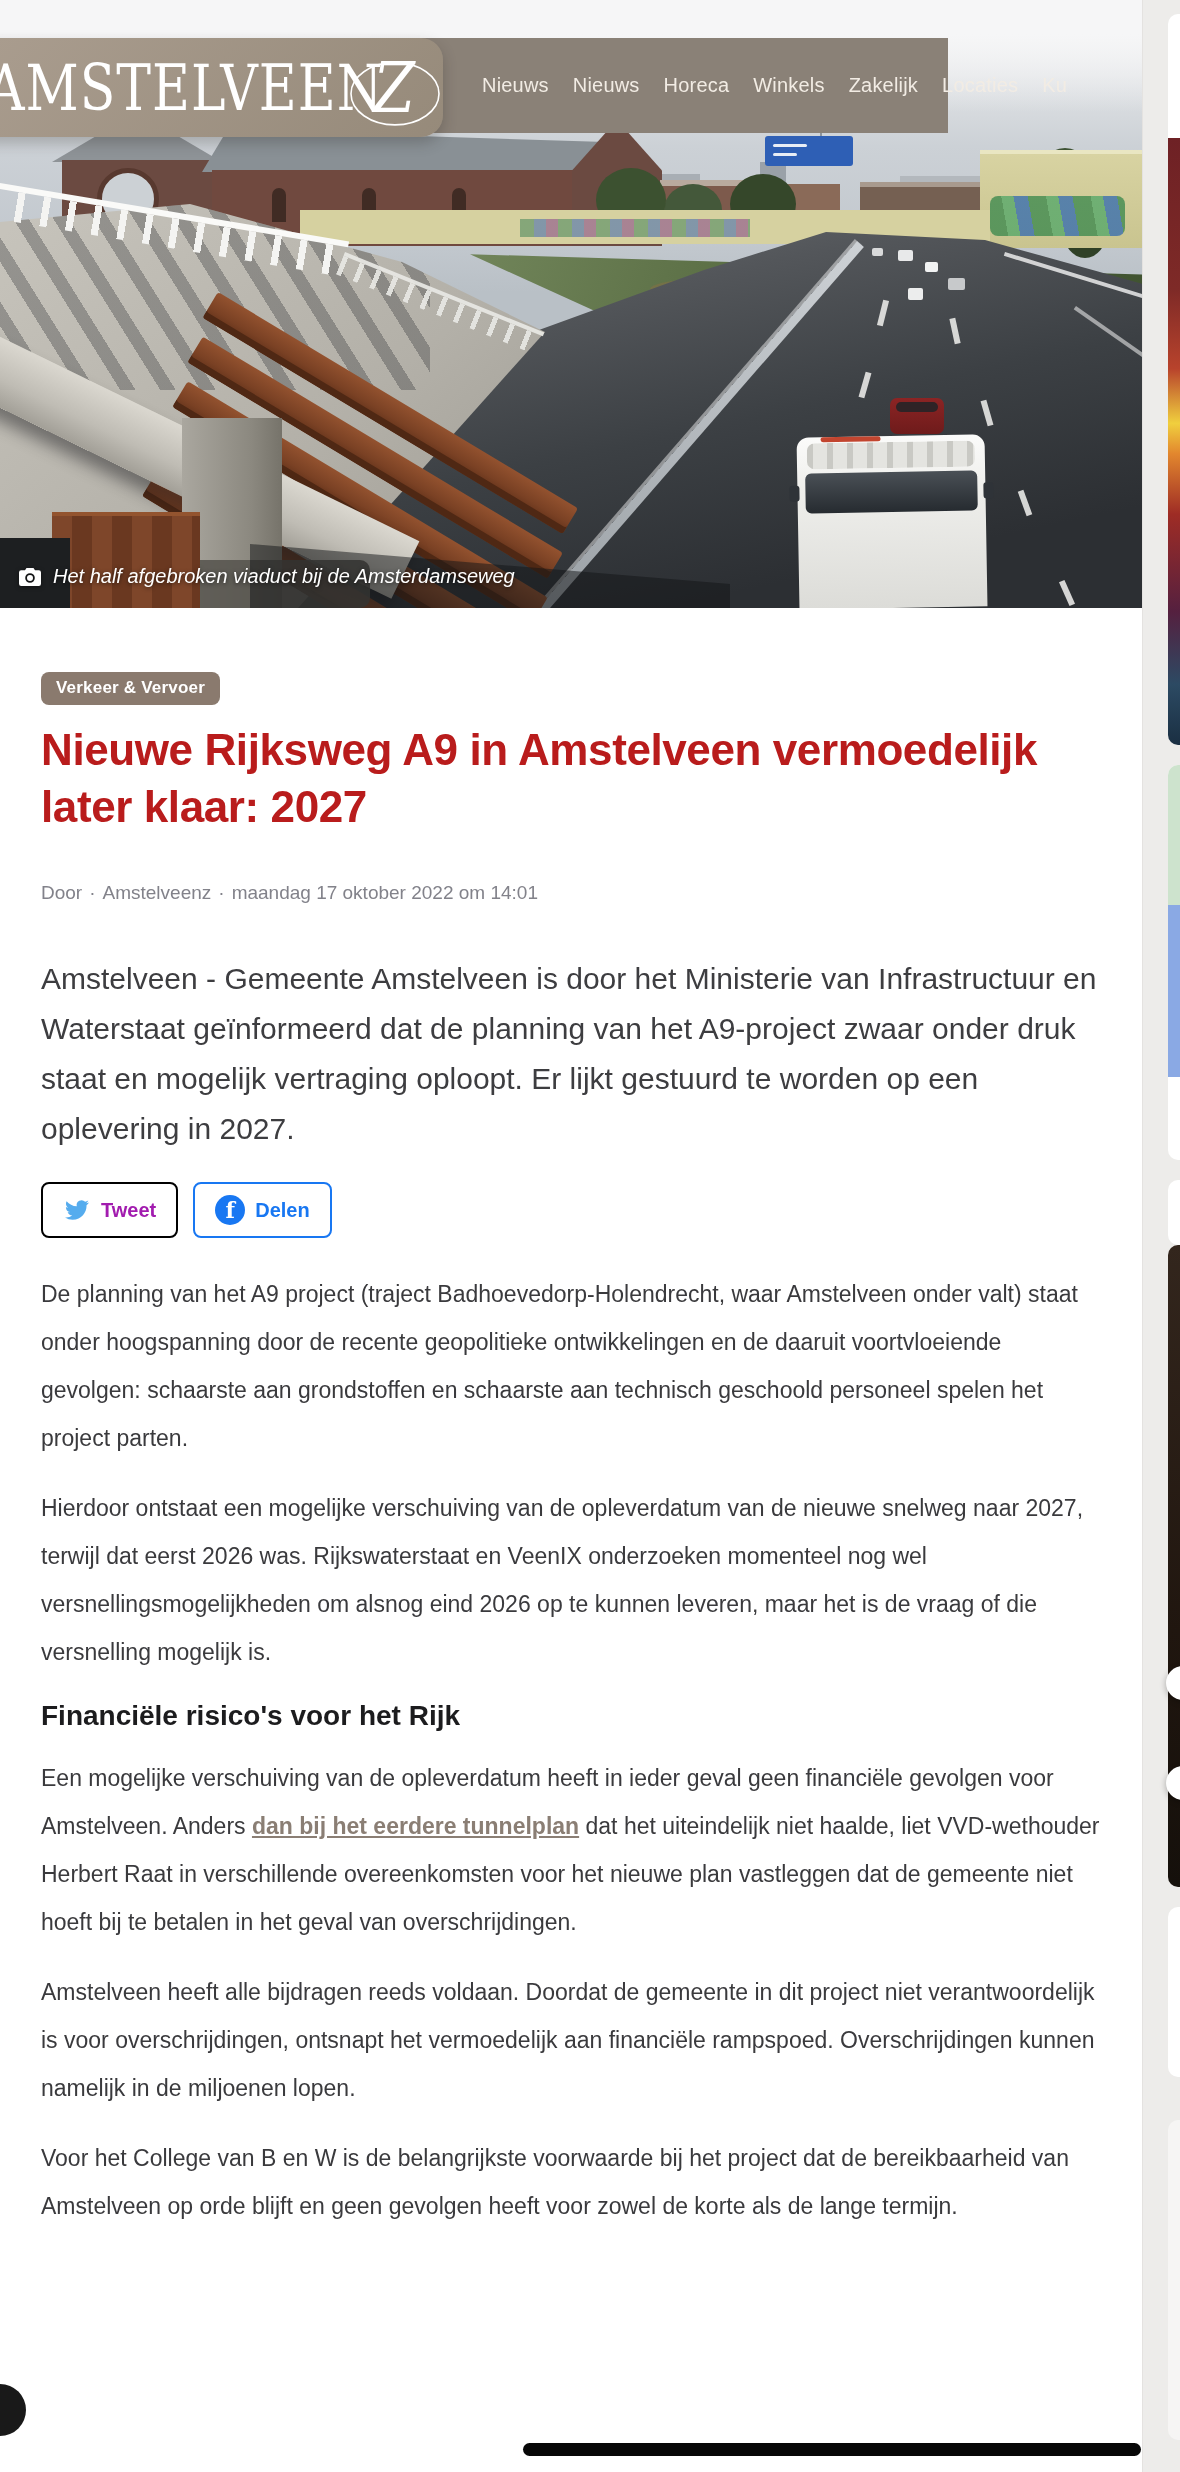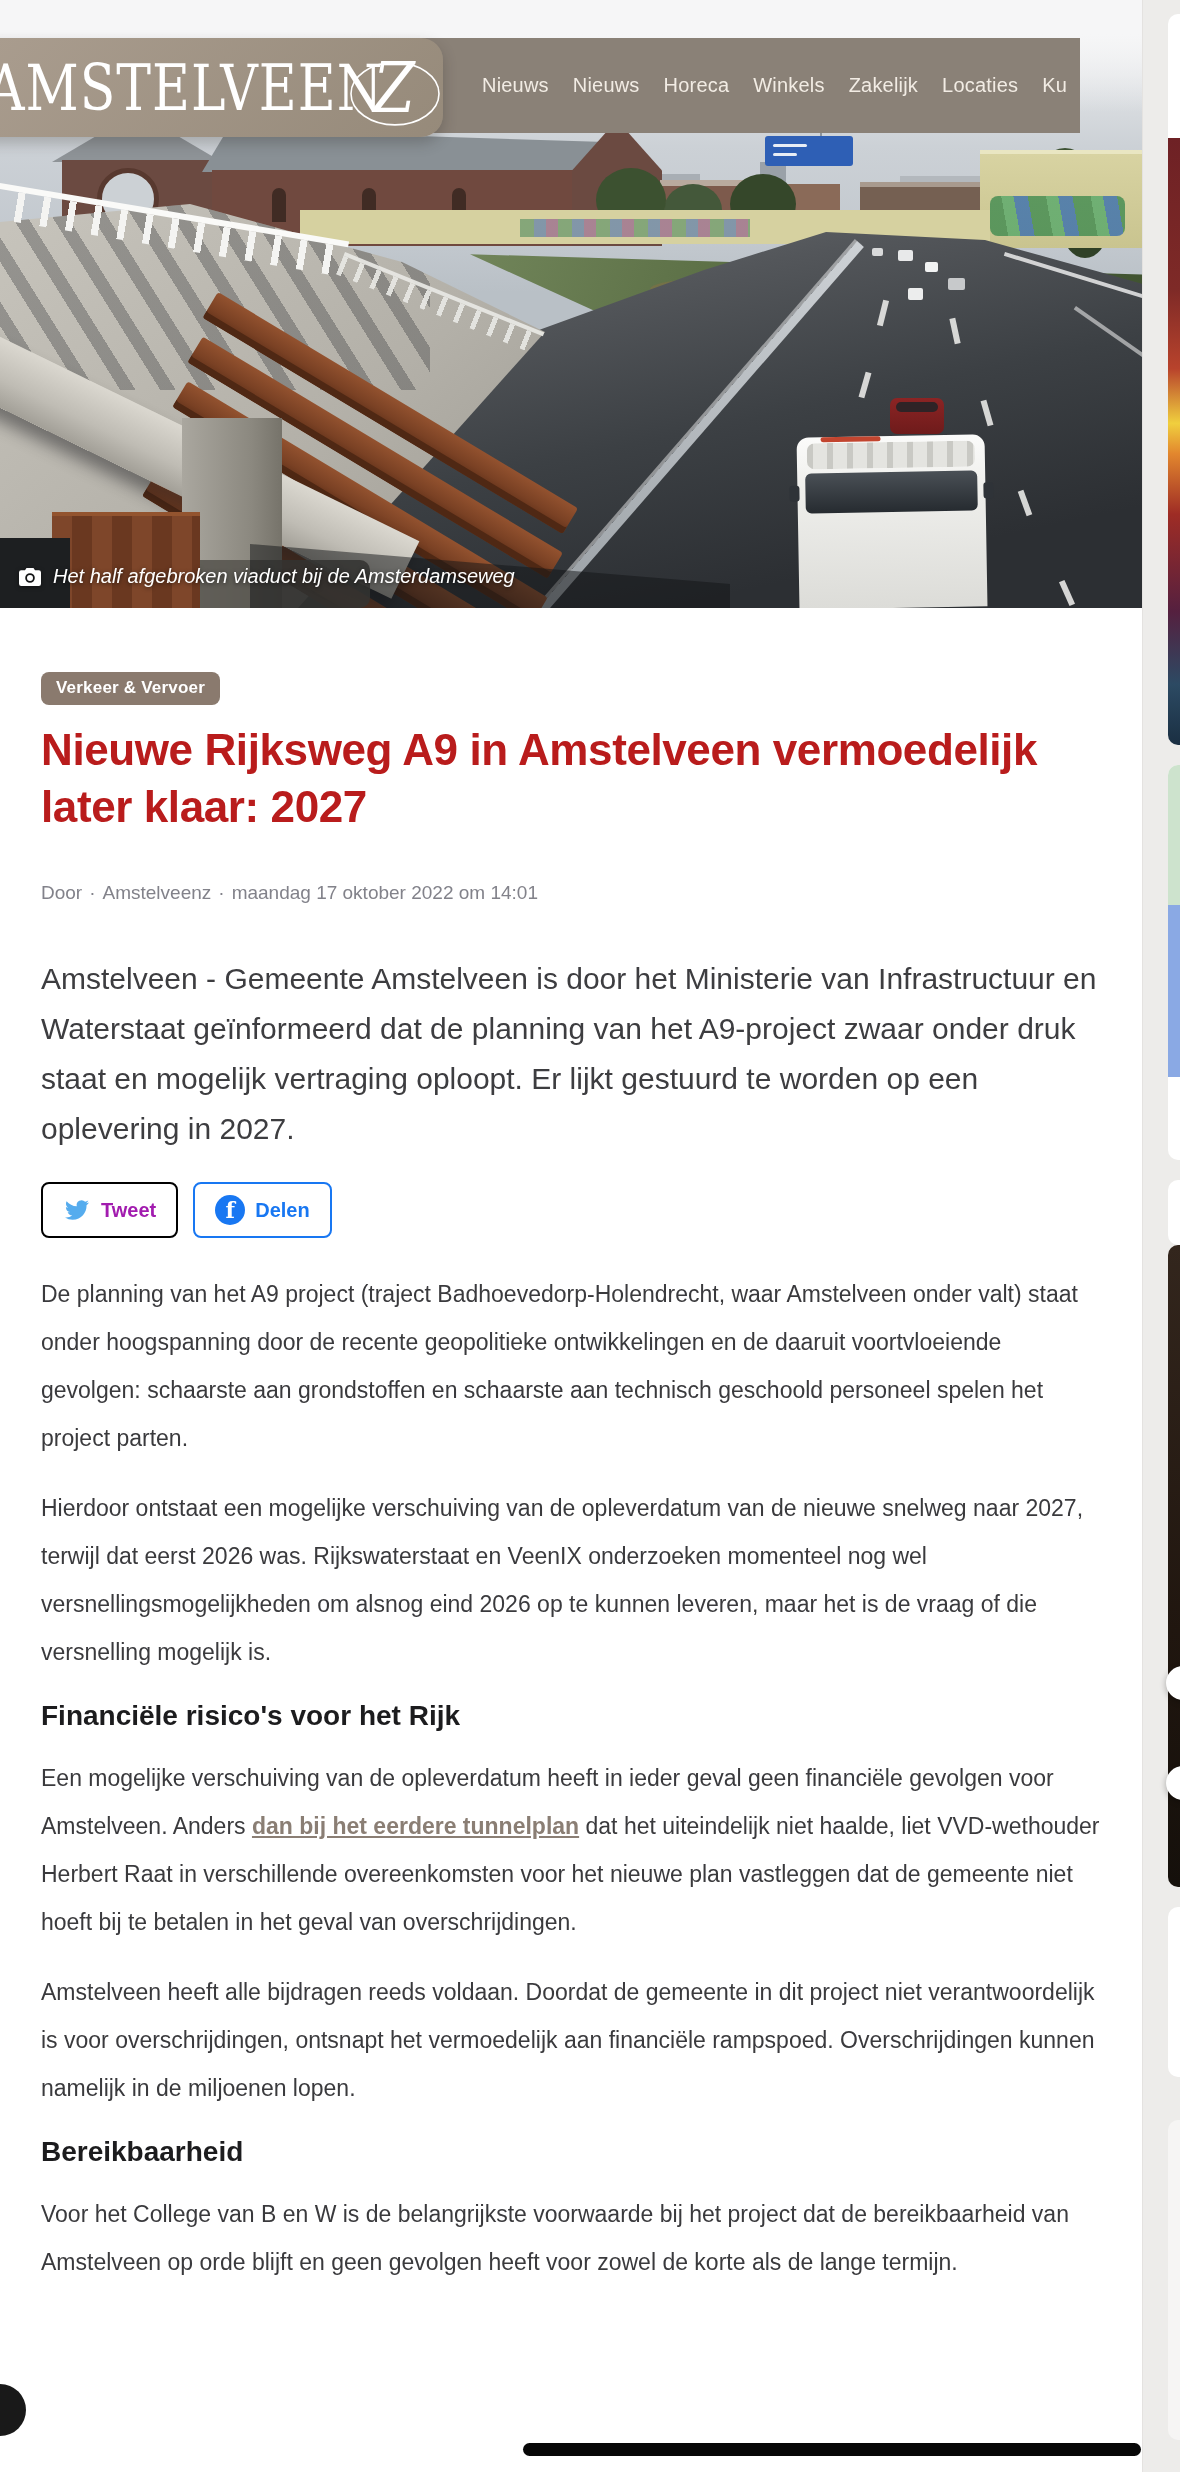--- a/index.html
+++ b/index.html
@@ -113,21 +113,21 @@
   .h-roadshadow { left:250px; top:528px; width:480px; height:80px; background:rgba(18,20,22,.5);
                   clip-path:polygon(0 20%,100% 70%,100% 100%,0 100%); }
   .h-corten { left:52px; top:512px; width:148px; height:96px; border-top:4px solid #93542f;
               background:repeating-linear-gradient(90deg,#7e462a 0 20px,#6a3820 20px 40px); }
   .h-darkcorner { left:0; top:538px; width:70px; height:70px; background:#1d1f21; }
   .hero-caption { position:absolute; left:18px; bottom:20px; display:flex; align-items:center; gap:11px;
                   color:#fff; font-style:italic; font-size:20px; text-shadow:0 1px 4px rgba(0,0,0,.65); z-index:5; }
   .hero-caption svg { filter:drop-shadow(0 1px 2px rgba(0,0,0,.5)); flex:0 0 auto; }
 
   
-  .header-bar { position:absolute; left:0; top:38px; width:1080px; height:95px; background:#8a8177; z-index:20; }
+  .header-bar { position:absolute; left:0; top:38px; width:948px; height:95px; background:#8a8177; z-index:20; }
   .nav { position:absolute; left:482px; top:0; height:95px; display:flex; align-items:center; gap:24px; }
   .nav span { color:#f2ece4; font-size:20px; letter-spacing:.2px; white-space:nowrap; cursor:pointer; }
   .logo-box { position:absolute; left:-60px; top:38px; width:503px; height:99px; border-radius:22px; z-index:30;
               background:linear-gradient(135deg,#ab9e90,#968a7a); box-shadow:0 6px 14px rgba(40,35,30,.25);
               display:flex; align-items:center; justify-content:flex-end; padding-right:28px; overflow:visible; }
   .logo-text { color:#fff; font-family:"DejaVu Serif", serif; font-size:52px; letter-spacing:1px;
                transform:scaleY(1.22); transform-origin:center; white-space:nowrap; }
   .logo-z { position:relative; display:inline-block; color:#fff; font-family:"DejaVu Serif", serif; font-size:60px;
             font-style:italic; margin-left:-10px; transform:scaleY(1.15); line-height:1; }
   .logo-z svg { position:absolute; left:-24px; top:6px; pointer-events:none; }
@@ -308,21 +308,20 @@
           <span>Delen</span>
         </button>
       </div>
 
       <div class="body-copy">
         <p>De planning van het A9 project (traject Badhoevedorp-Holendrecht, waar Amstelveen onder valt) staat onder hoogspanning door de recente geopolitieke ontwikkelingen en de daaruit voortvloeiende gevolgen: schaarste aan grondstoffen en schaarste aan technisch geschoold personeel spelen het project parten.</p>
         <p>Hierdoor ontstaat een mogelijke verschuiving van de opleverdatum van de nieuwe snelweg naar 2027, terwijl dat eerst 2026 was. Rijkswaterstaat en VeenIX onderzoeken momenteel nog wel versnellingsmogelijkheden om alsnog eind 2026 op te kunnen leveren, maar het is de vraag of die versnelling mogelijk is.</p>
         <h2>Financiële risico's voor het Rijk</h2>
         <p><span>Een mogelijke verschuiving van de opleverdatum heeft in ieder geval geen financiële gevolgen voor Amstelveen. Anders </span><a>dan bij het eerdere tunnelplan</a><span> dat het uiteindelijk niet haalde, liet VVD-wethouder Herbert Raat in verschillende overeenkomsten voor het nieuwe plan vastleggen dat de gemeente niet hoeft bij te betalen in het geval van overschrijdingen.</span></p>
         <p>Amstelveen heeft alle bijdragen reeds voldaan. Doordat de gemeente in dit project niet verantwoordelijk is voor overschrijdingen, ontsnapt het vermoedelijk aan financiële rampspoed. Overschrijdingen kunnen namelijk in de miljoenen lopen.</p>
-        <h2>Bereikbaarheid</h2>
         <p>Voor het College van B en W is de belangrijkste voorwaarde bij het project dat de bereikbaarheid van Amstelveen op orde blijft en geen gevolgen heeft voor zowel de korte als de lange termijn.</p>
       </div>
     </div>
   </div>
 
   <div class="header-bar">
     <nav class="nav">
       <span>Nieuws</span>
       <span>Nieuws</span>
       <span>Horeca</span>

